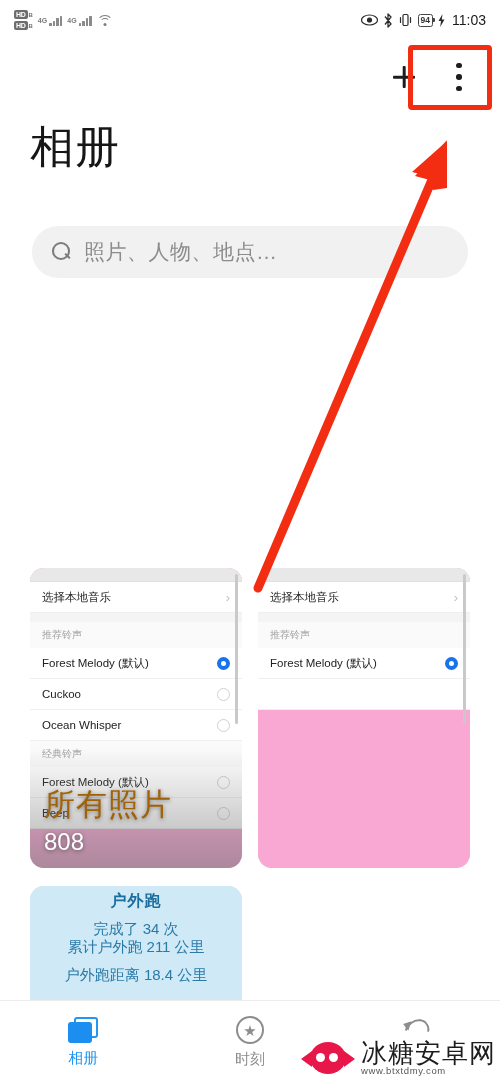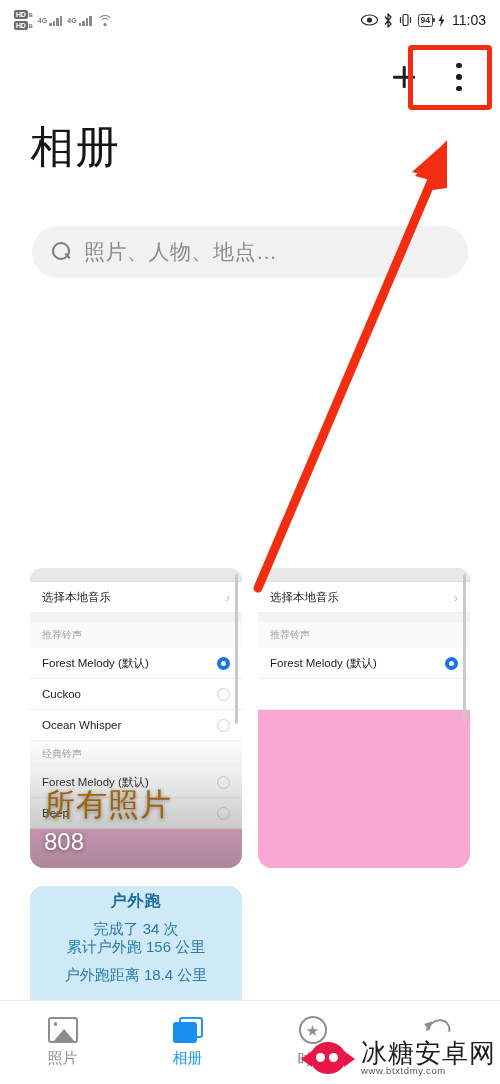--- a/index.html
+++ b/index.html
@@ -415,40 +415,36 @@
           
         </div>
         <div class="ring-scroll"></div>
       </div>
     </div>
 
     <div class="card row2-clip">
       <div class="runcard">
         <div class="run-title">户外跑</div>
         <div class="run-line">完成了 34 次</div>
-        <div class="run-line">累计户外跑 156 公里</div>
+        <div class="run-line">累计户外跑 211 公里</div>
         <div class="run-spacer"></div>
         <div class="run-line">户外跑距离 18.4 公里</div>
 
       </div>
     </div>
 
   </div>
 
   <svg class="arrow-svg" viewBox="0 0 500 1084">
     <line x1="258" y1="588" x2="437" y2="168" stroke="#f22d11" stroke-width="9" stroke-linecap="round"></line>
     <polygon points="447,140 415,176 441,183 436,178" fill="#f22d11"></polygon>
     <polygon points="447,141 412,172 428,176 433,190 447,188" fill="#f22d11"></polygon>
   </svg>
 
   <div class="nav">
-    <div class="nav-item">
-      <span class="ico-photo"></span>
-      <span class="nav-label">照片</span>
-    </div>
     <div class="nav-item active">
       <span class="ico-album">
           <span class="bk"></span>
           <span class="fr"></span>
         </span>
       <span class="nav-label">相册</span>
     </div>
     <div class="nav-item">
       <span class="ico-star">
           <span>★</span>

